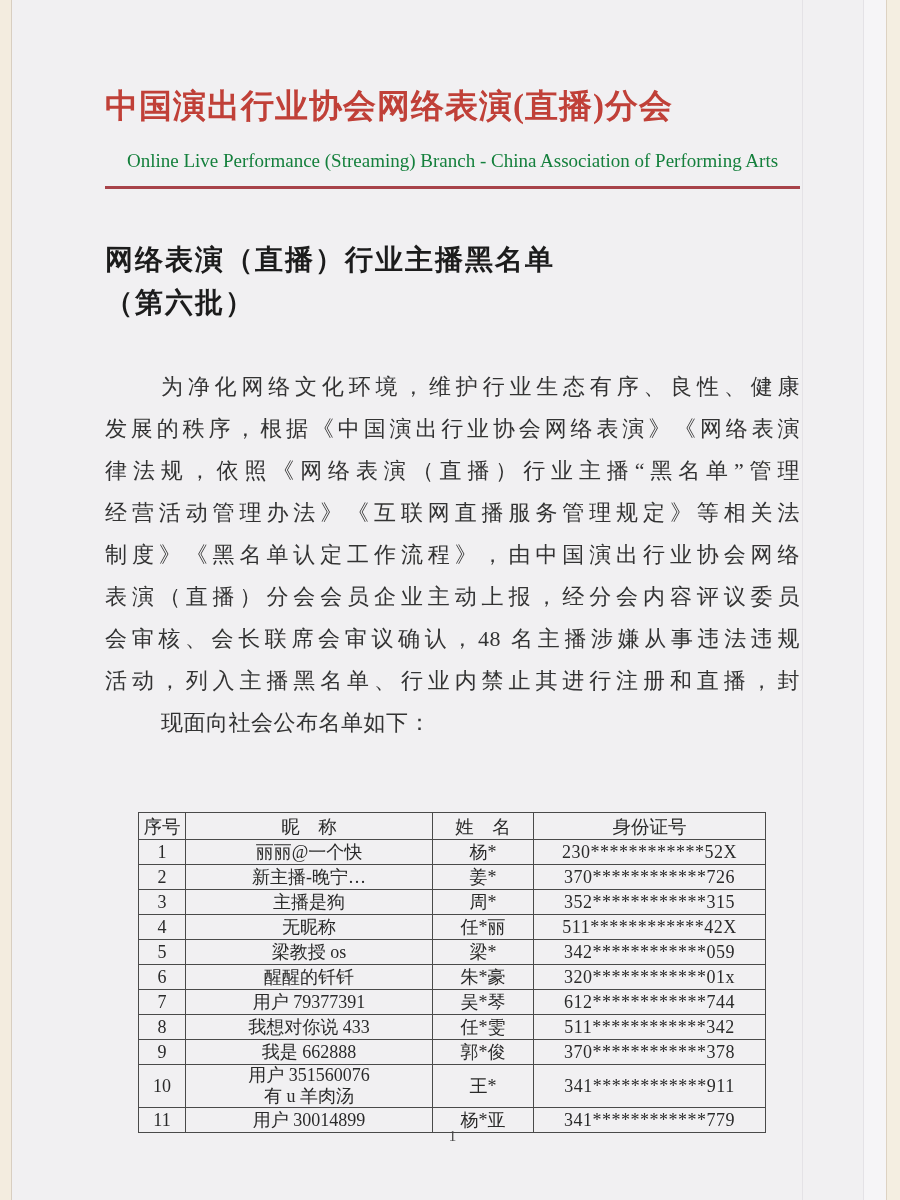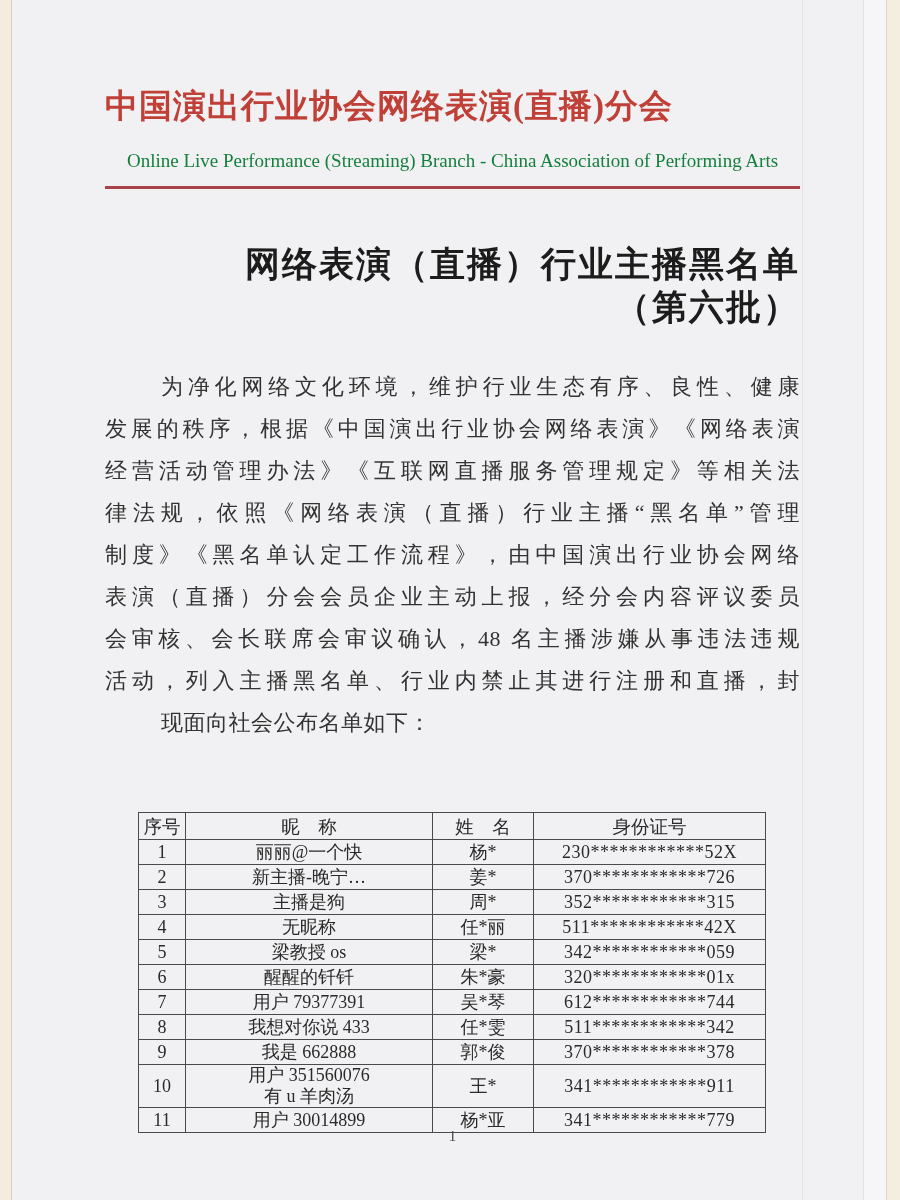--- a/index.html
+++ b/index.html
@@ -18,22 +18,22 @@
     background:#f4eee1;border-left:1px solid #ddd2c2;}
 
   
   .lh-cn{position:absolute;left:105px;top:84px;width:695px;text-align:left;
     font-size:33px;font-weight:bold;color:#c04038;letter-spacing:1px;white-space:nowrap;}
   .lh-en{position:absolute;left:95px;top:150px;width:715px;text-align:center;
     font-size:19px;color:#15803d;white-space:nowrap;}
   .red-rule{position:absolute;left:105px;top:186px;width:695px;height:3px;background:#a8434a;}
 
   
-  .doc-title{position:absolute;left:105px;width:695px;text-align:right;
-    font-size:35px;font-weight:bold;color:#1c1c1c;letter-spacing:2px;}
+  .doc-title{position:absolute;left:105px;width:695px;text-align:left;
+    font-size:28px;font-weight:bold;color:#1c1c1c;letter-spacing:2px;}
   .t1{top:241px;} .t2{top:284px;}
 
   
   .bodytext{position:absolute;left:105px;top:366px;width:695px;}
   .line{height:42px;line-height:42px;font-size:22px;color:#333;letter-spacing:0.5px;}
   .justify{text-align:justify;text-align-last:justify;}
   .indent{padding-left:56px;}
 
   
   .blacklist{position:absolute;left:138px;top:812px;width:627px;
@@ -60,22 +60,22 @@
 <div class="lh-cn">中国演出行业协会网络表演(直播)分会</div>
 <div class="lh-en">Online Live Performance (Streaming) Branch - China Association of Performing Arts</div>
 <div class="red-rule"></div>
 
 <div class="doc-title t1">网络表演（直播）行业主播黑名单</div>
 <div class="doc-title t2">（第六批）</div>
 
 <div class="bodytext">
   <div class="line justify indent">为净化网络文化环境，维护行业生态有序、良性、健康</div>
   <div class="line justify">发展的秩序，根据《中国演出行业协会网络表演》《网络表演</div>
+  <div class="line justify">律法规，依照《网络表演（直播）行业主播“黑名单”管理</div>
   <div class="line justify">经营活动管理办法》《互联网直播服务管理规定》等相关法</div>
-  <div class="line justify">律法规，依照《网络表演（直播）行业主播“黑名单”管理</div>
   <div class="line justify">制度》《黑名单认定工作流程》，由中国演出行业协会网络</div>
   <div class="line justify">表演（直播）分会会员企业主动上报，经分会内容评议委员</div>
   <div class="line justify">会审核、会长联席会审议确认，48 名主播涉嫌从事违法违规</div>
   <div class="line justify">活动，列入主播黑名单、行业内禁止其进行注册和直播，封</div>
   <div class="line indent">现面向社会公布名单如下：</div>
 </div>
 
 <table class="blacklist">
   <colgroup>
     <col style="width:47px;">

